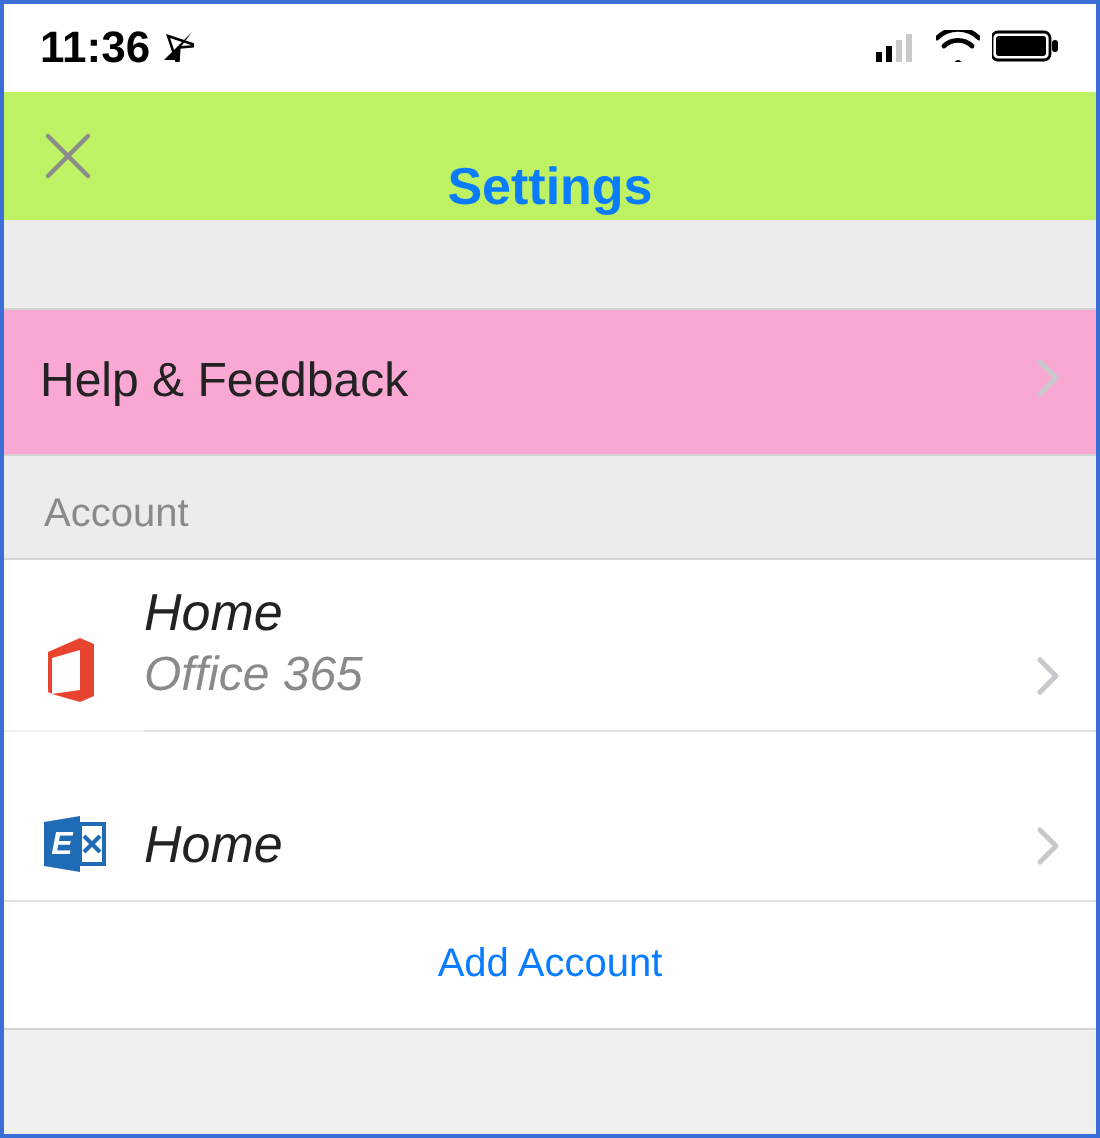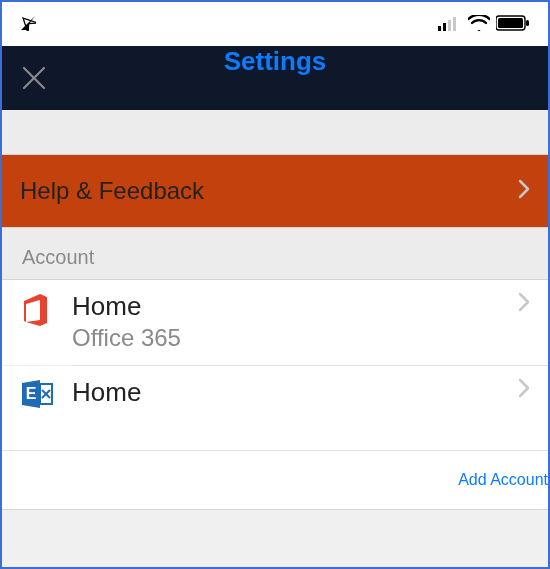--- a/index.html
+++ b/index.html
@@ -15,87 +15,89 @@
     background: #fff;
     height: 44px;
     display: flex; align-items: center; justify-content: space-between;
     padding: 0 18px;
     font-size: 22px; font-weight: 600;
     color: #000;
   }
   .status-left { display: flex; align-items: center; gap: 6px; }
   .status-right { display: flex; align-items: center; gap: 6px; }
   .nav-bar {
-    background: #0f172a;
+    background: #bef264;
     height: 64px;
-    display: flex; align-items: flex-start; justify-content: center;
+    display: flex; align-items: flex-end; justify-content: center;
     position: relative;
     border-bottom: 1px solid rgba(0,0,0,0);
   }
   .nav-close {
     position: absolute; left: 14px; top: 50%; transform: translateY(-50%);
     width: 36px; height: 36px; display: flex; align-items: center; justify-content: center;
     cursor: pointer;
   }
   .nav-title {
     color: #0a7cff;
     font-size: 26px; font-weight: 700;
   }
   .spacer-gray { background: #ececec; height: 44px; }
   .section-header {
     background: #ececec;
     color: #8a8a8a;
     font-size: 20px;
     padding: 18px 20px 10px 20px;
   }
   .row {
-    background: #c2410c;
+    background: #f9a8d4;
     display: flex; align-items: center;
     padding: 0 18px;
     height: 72px;
     position: relative;
     cursor: pointer;
   }
   .row .chevron { margin-left: auto; color: #c7c7cc; }
   .row-title { font-size: 24px; color: #222; font-weight: 400; }
   .account-row {
     background: #fff;
-    display: flex; align-items: flex-start;
+    display: flex; align-items: flex-end;
     padding: 12px 18px 12px 18px;
     min-height: 84px;
     cursor: pointer;
     position: relative;
+    font-style: italic;
   }
   .account-row .icon-slot { width: 52px; display: flex; align-items: center; justify-content: flex-start; }
   .account-text { display: flex; flex-direction: column; }
   .account-name { font-size: 26px; color: #222; font-weight: 400; line-height: 1.15; }
   .account-sub { font-size: 24px; color: #8a8a8a; line-height: 1.2; margin-top: 2px; }
   .divider {
     height: 1px; background: #e2e2e2;
     margin-left: 70px;
   }
   .add-account {
     background: #fff;
-    text-align: right;
+    text-align: center;
     color: #0a7cff;
-    font-size: 16px;
+    font-size: 20px;
     font-weight: 500;
     padding: 20px 0;
     cursor: pointer;
     border-top: 1px solid #e2e2e2;
   }
   .thin-line { height: 1px; background: #d4d4d4; }
 </style>
 </head>
 <body>
 
 <div class="device">
 
   <div class="status-bar">
     <div class="status-left">
+      <span>11:36</span>
       <span>
         <svg width="16" height="16" viewBox="0 0 16 16">
             <path d="M1 8 L15 1 L9 8 L15 15 Z" fill="none" stroke="#000" stroke-width="1.3" transform="rotate(45 8 8)"></path>
             <path d="M1 15 L15 1 L9 9 L9 15 Z" fill="#000"></path>
           </svg>
       </span>
     </div>
     <div class="status-right">
       <span>
         <svg width="24" height="14" viewBox="0 0 24 14">

